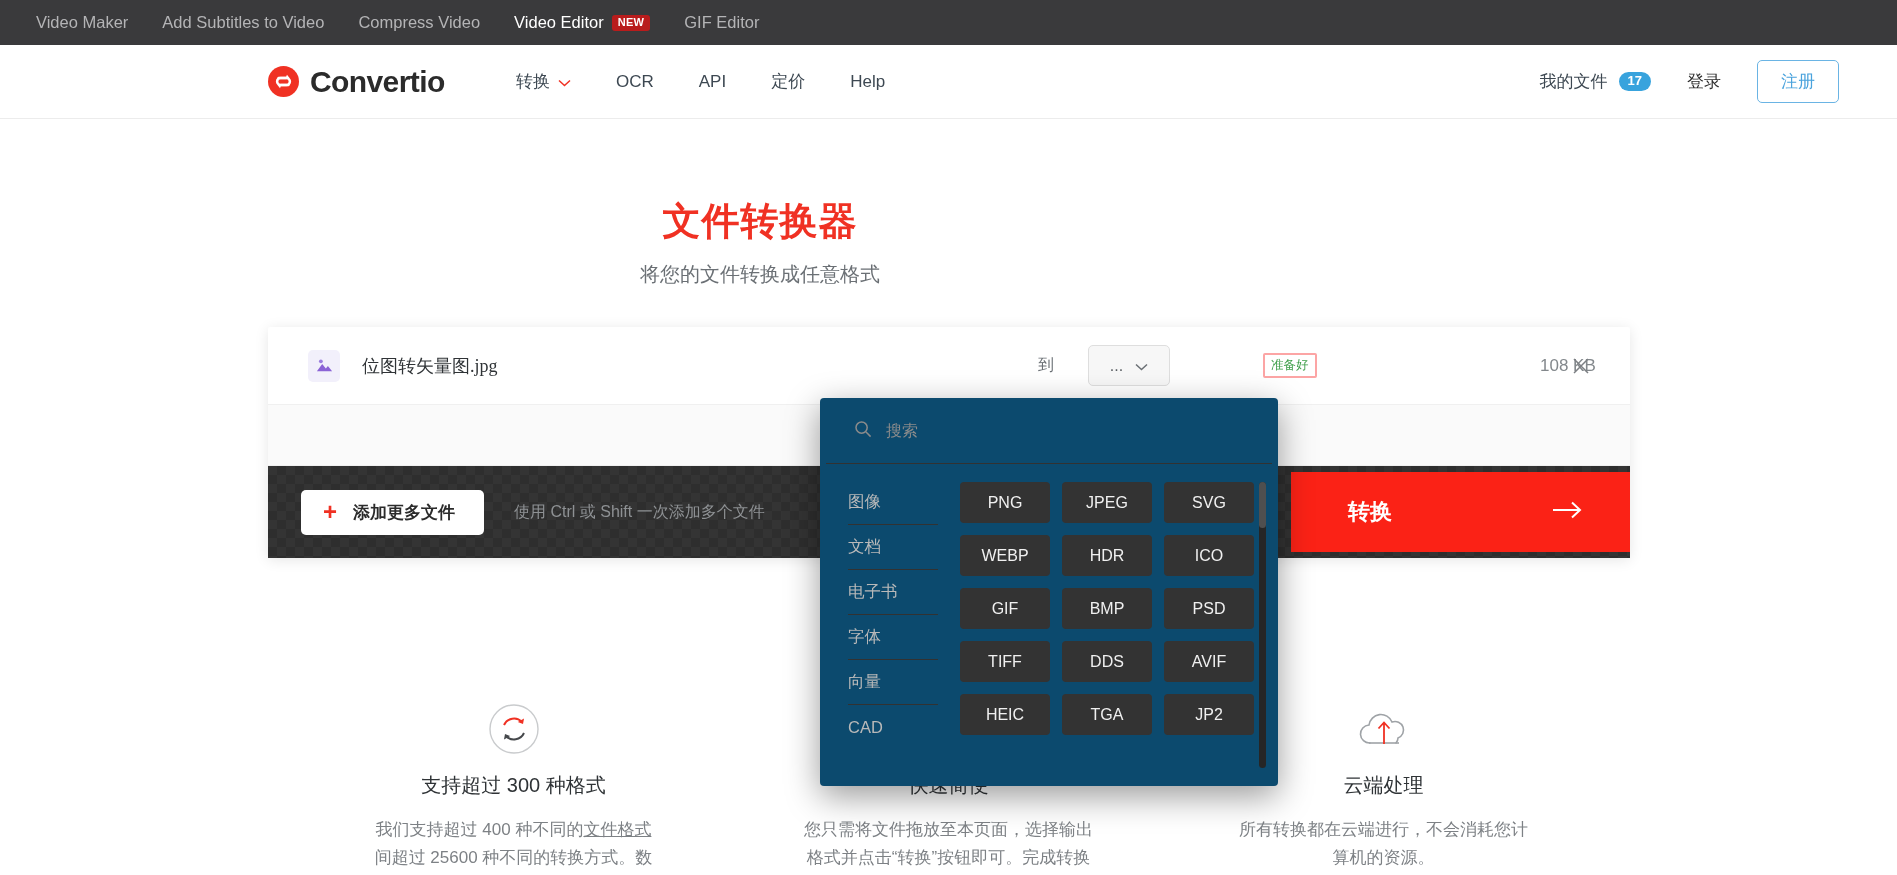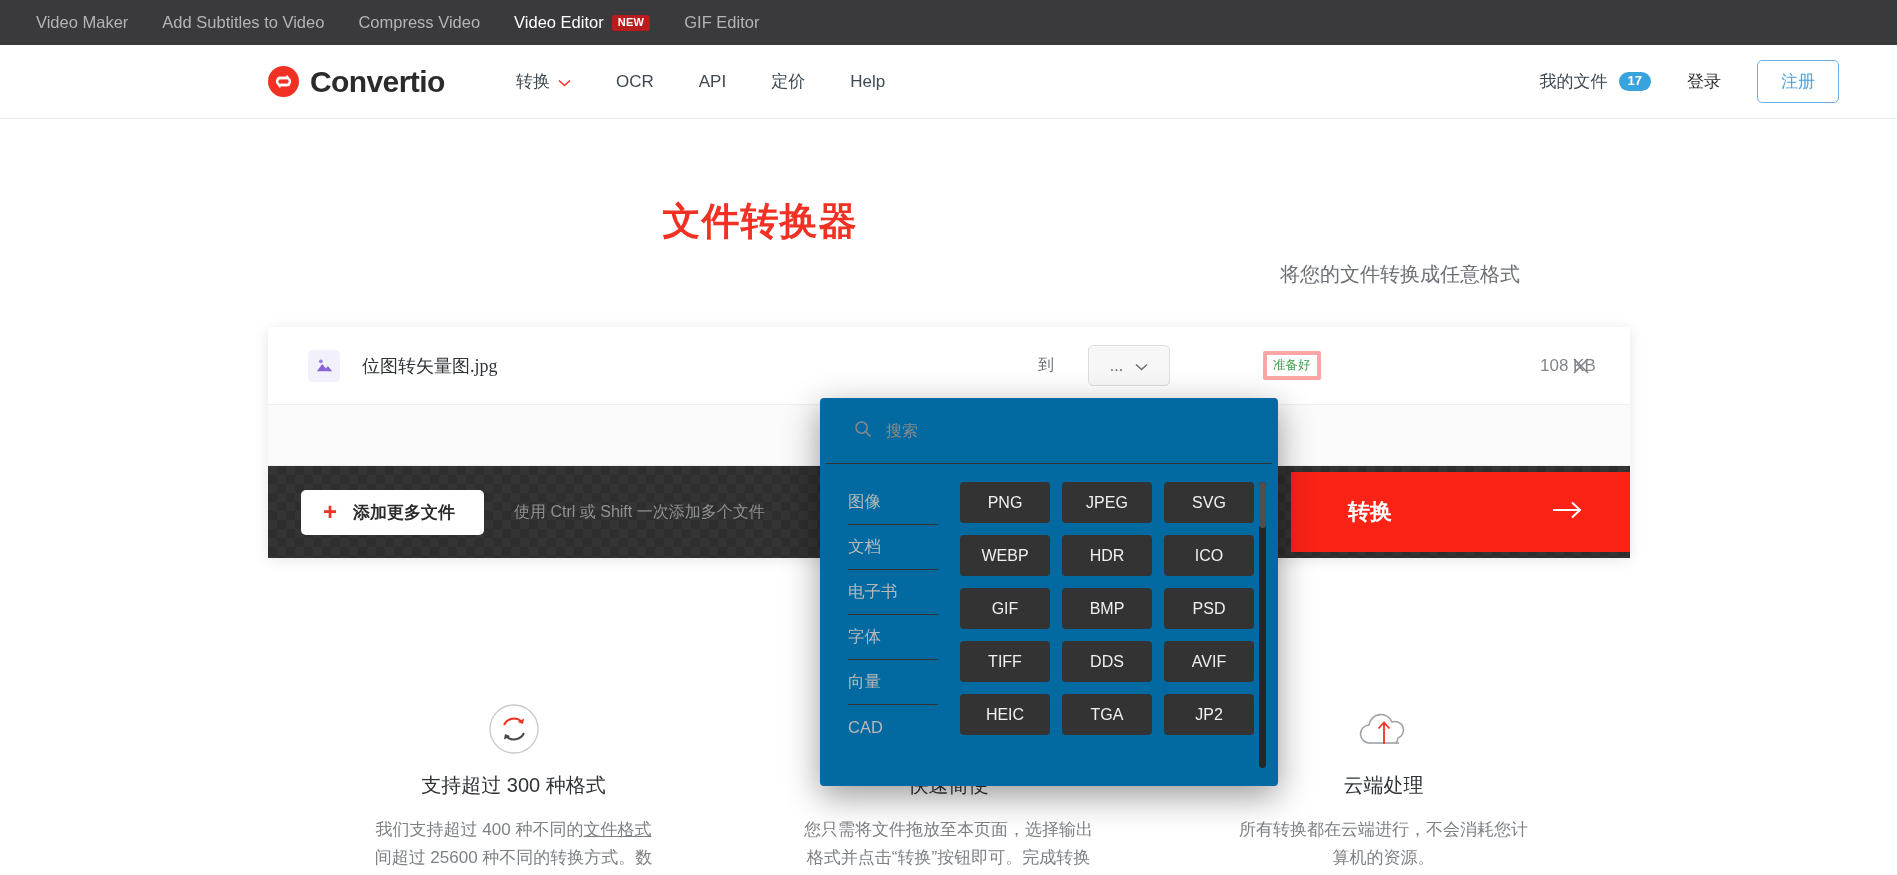--- a/index.html
+++ b/index.html
@@ -52,21 +52,21 @@
   .login-link { color:#2b2b2b; font-size:17px; text-decoration:none; }
   .signup-btn {
     border:1px solid #6ab4e4; color:#4aa3dd; background:#fff;
     font-size:17px; border-radius:5px; padding:9px 23px; cursor:pointer;
     white-space:nowrap;
   }
 
   
   .hero { position:absolute; top:196px; left:0; width:1520px; text-align:center; }
   .hero h1 { color:#f03123; font-size:38px; font-weight:bold; letter-spacing:1px; }
-  .hero p { margin-top:14px; color:#6b7075; font-size:20px;text-align:right; }
+  .hero p { margin-top:14px; color:#6b7075; font-size:20px; }
 
   
   .card {
     position:absolute; top:327px; left:268px; width:1362px;
     background:#fff; box-shadow:0 2px 14px rgba(0,0,0,.10); border-radius:2px;
   }
   .file-row {
     height:78px; display:flex; align-items:center; padding:0 0 0 40px;
     border-bottom:1px solid #f0f0f0; position:relative;
   }
@@ -76,21 +76,21 @@
   }
   .file-name { margin-left:22px; font-size:18px; color:#2f3336;font-family:Liberation Serif, serif; }
   .to-label { position:absolute; left:770px; font-size:16px; color:#6b7075; }
   .fmt-select {
     position:absolute; left:820px; width:82px; height:41px;
     background:#f7f7f7; border:1px solid #dedede; border-radius:5px;
     display:flex; align-items:center; justify-content:center; gap:12px;
     font-size:16px; color:#5a5f63; cursor:pointer;
   }
   .status-badge {
-    position:absolute; left:995px; border:4px solid #fca5a5; color:#3f9f4a;
+    position:absolute; left:995px; border:2px solid #fca5a5; color:#3f9f4a;
     font-size:12.5px; padding:2px 6px; border-radius:2px; background:#fff;
   }
   .file-size { position:absolute; left:1272px; font-size:17px; color:#83888c; }
   .close-x {
     position:absolute; right:36px; width:26px; height:26px; cursor:pointer;
     display:flex; align-items:center; justify-content:center;
   }
 
   .blank-row { height:61px; background:#fafafa; border-bottom:1px solid #f0f0f0; }
 
@@ -111,21 +111,21 @@
     position:absolute; right:0; top:6px; width:339px; height:80px;
     background:#fb2216; display:flex; align-items:center;
     color:#fff; cursor:pointer;
   }
   .convert-btn .lbl { margin-left:57px; font-size:22px; font-weight:bold; }
   .convert-btn .arr { position:absolute; right:47px; }
 
   
   .dropdown {
     position:absolute; top:398px; left:820px; width:458px; height:388px;
-    background:#0369a1; border-radius:4px; box-shadow:0 10px 34px rgba(0,0,0,.4);
+    background:#0c4a6e; border-radius:4px; box-shadow:0 10px 34px rgba(0,0,0,.4);
     z-index:30; overflow:hidden;
   }
   .dd-search {
     height:66px; display:flex; align-items:center; padding:0 28px; gap:14px;
     border-bottom:1px solid #323232; margin:0 6px;
   }
   .dd-search input {
     background:transparent; border:none; outline:none;
     color:#cfcfcf; font-size:16px; font-family:inherit; width:100%;
   }

